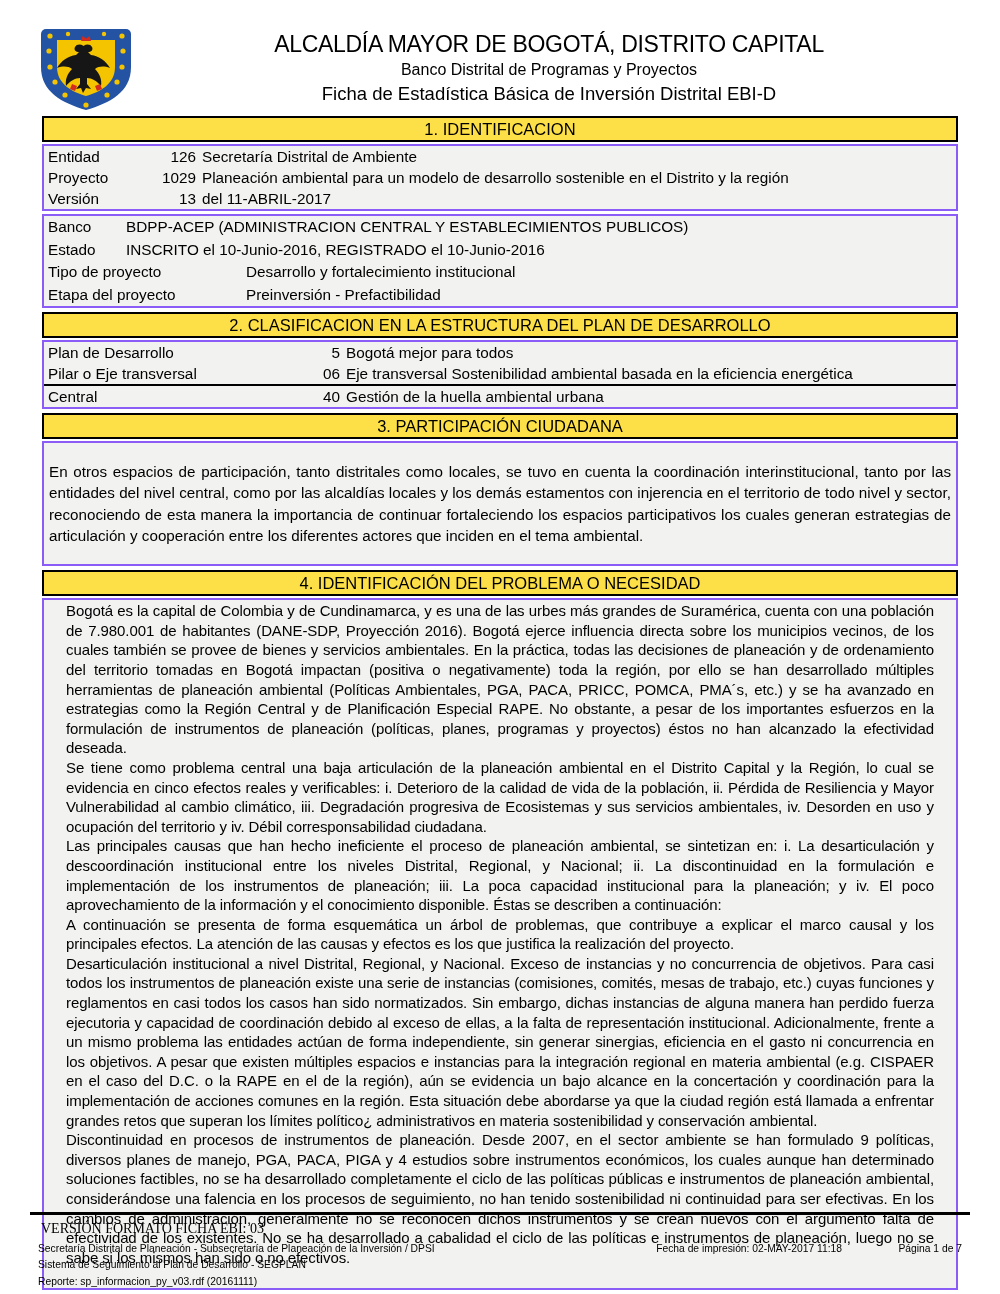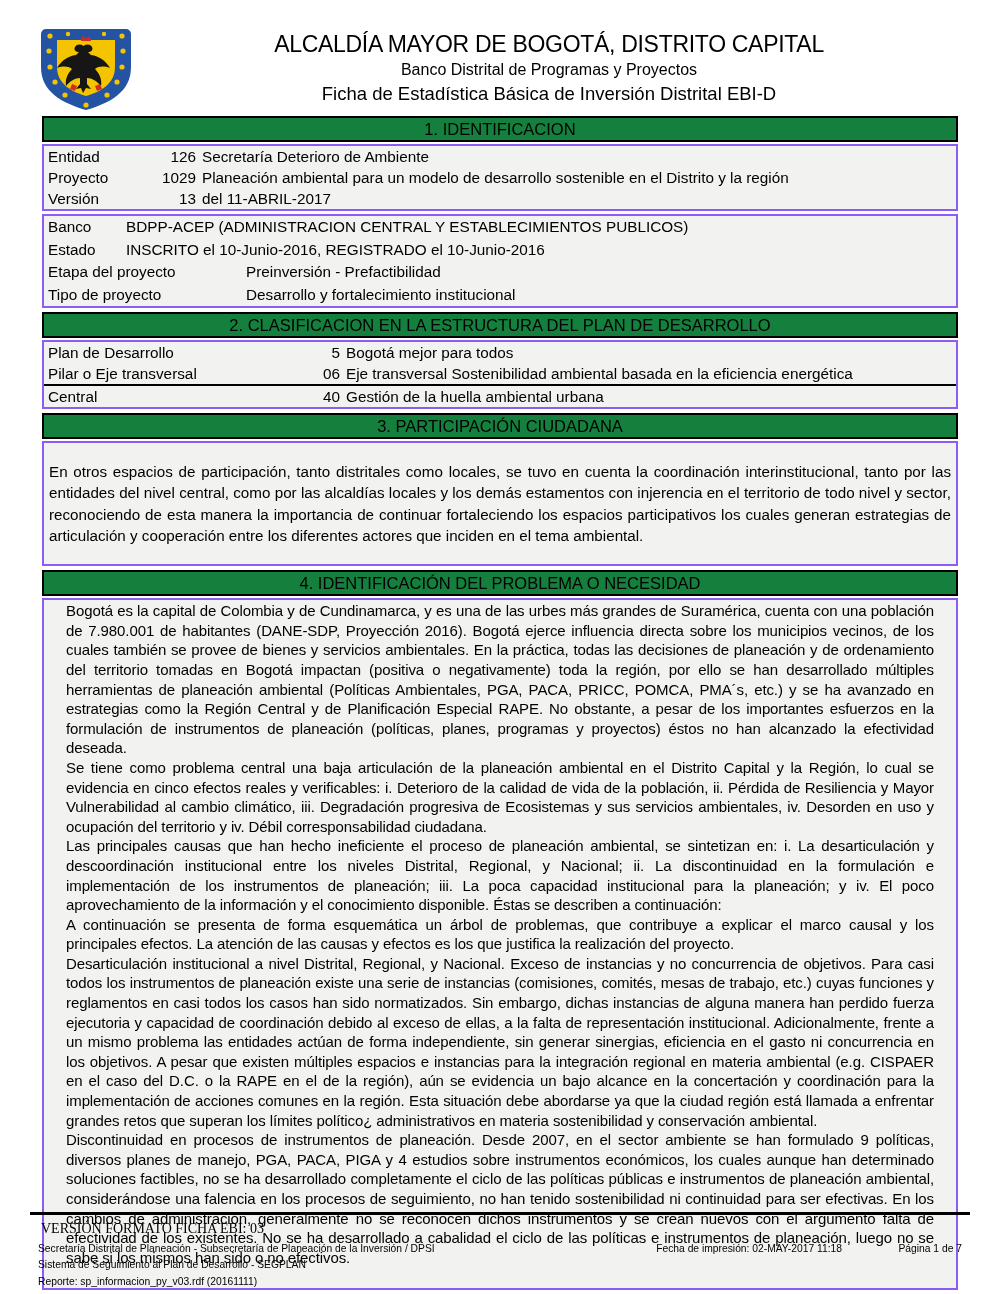--- a/index.html
+++ b/index.html
@@ -9,21 +9,21 @@
   
   .doc-header{position:relative;height:116px;}
   .crest{position:absolute;left:38px;top:27px;width:96px;height:85px;}
   .titles{position:absolute;left:140px;right:42px;top:30px;text-align:center;}
   .t1{font-size:23px;line-height:29px;letter-spacing:-0.3px;}
   .t2{font-size:16px;line-height:22px;}
   .t3{font-size:18.5px;line-height:25px;}
 
   
   .content{margin:0 42px;}
-  .sec-header{border:2px solid #000;background:#15803d;text-align:center;
+  .sec-header{border:2px solid #000;background:#fde047;text-align:center;
               font-size:16.5px;line-height:20px;padding:1px 0;margin-bottom:2px;}
   .gap-top{margin-top:4px;}
   .box{border:2px solid #8b5cf6;background:#f2f2f1;margin-bottom:3px;}
   .frow{display:flex;align-items:flex-start;padding:0 4px;line-height:21px;font-size:15.3px;}
   .frow-lg{line-height:22.5px;}
   .lbl{flex:none;}
   .w110{width:112px;} .w70{width:72px;} .w190{width:192px;} .w150{width:152px;}
   .code{flex:none;text-align:right;}
   .cw35{width:36px;} .cw140{width:140px;}
   .val{margin-left:6px;}
@@ -88,21 +88,21 @@
   <main class="content">
 
     <div class="sec-header">
       <span>1. IDENTIFICACION</span>
     </div>
 
     <div class="box">
       <div class="frow">
         <span class="lbl w110">Entidad</span>
         <span class="code cw35">126</span>
-        <span class="val">Secretaría Deterioro de Ambiente</span>
+        <span class="val">Secretaría Distrital de Ambiente</span>
       </div>
       <div class="frow">
         <span class="lbl w110">Proyecto</span>
         <span class="code cw35">1029</span>
         <span class="val">Planeación ambiental para un modelo de desarrollo sostenible en el Distrito y la región</span>
       </div>
       <div class="frow">
         <span class="lbl w110">Versión</span>
         <span class="code cw35">13</span>
         <span class="val">del 11-ABRIL-2017</span>
@@ -112,26 +112,26 @@
     <div class="box">
       <div class="frow frow-lg">
         <span class="lbl w70">Banco</span>
         <span class="val">BDPP-ACEP (ADMINISTRACION CENTRAL Y ESTABLECIMIENTOS PUBLICOS)</span>
       </div>
       <div class="frow frow-lg">
         <span class="lbl w70">Estado</span>
         <span class="val">INSCRITO el 10-Junio-2016, REGISTRADO el 10-Junio-2016</span>
       </div>
       <div class="frow frow-lg">
+        <span class="lbl w190">Tipo de proyecto</span>
+        <span class="val">Desarrollo y fortalecimiento institucional</span>
+      </div>
+      <div class="frow frow-lg">
         <span class="lbl w190">Etapa del proyecto</span>
         <span class="val">Preinversión - Prefactibilidad</span>
-      </div>
-      <div class="frow frow-lg">
-        <span class="lbl w190">Tipo de proyecto</span>
-        <span class="val">Desarrollo y fortalecimiento institucional</span>
       </div>
     </div>
 
     <div class="sec-header gap-top">
       <span>2. CLASIFICACION EN LA ESTRUCTURA DEL PLAN DE DESARROLLO</span>
     </div>
 
     <div class="box">
       <div class="frow">
         <span class="lbl w150">Plan de Desarrollo</span>

